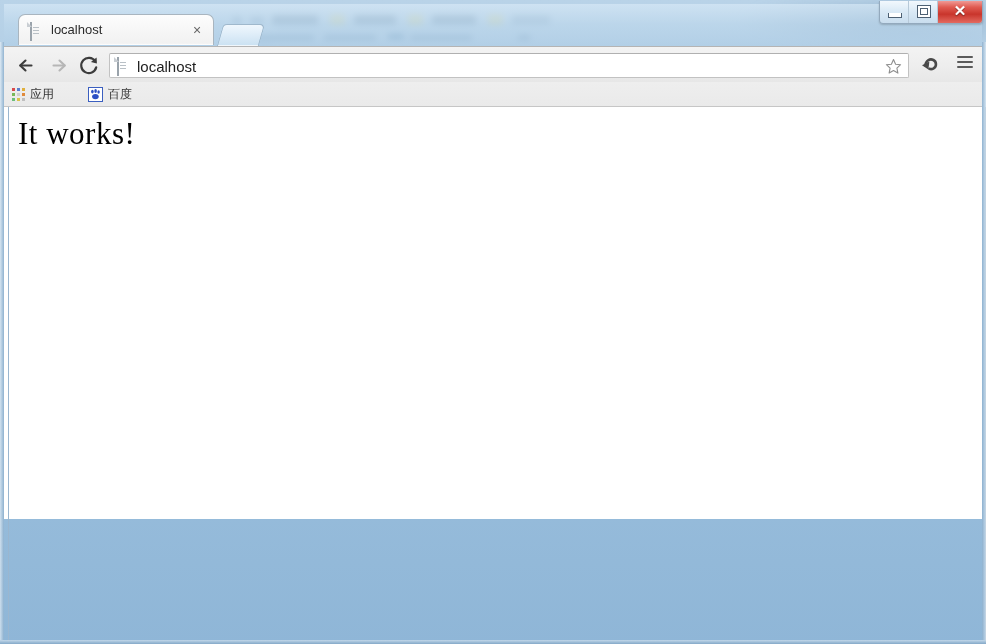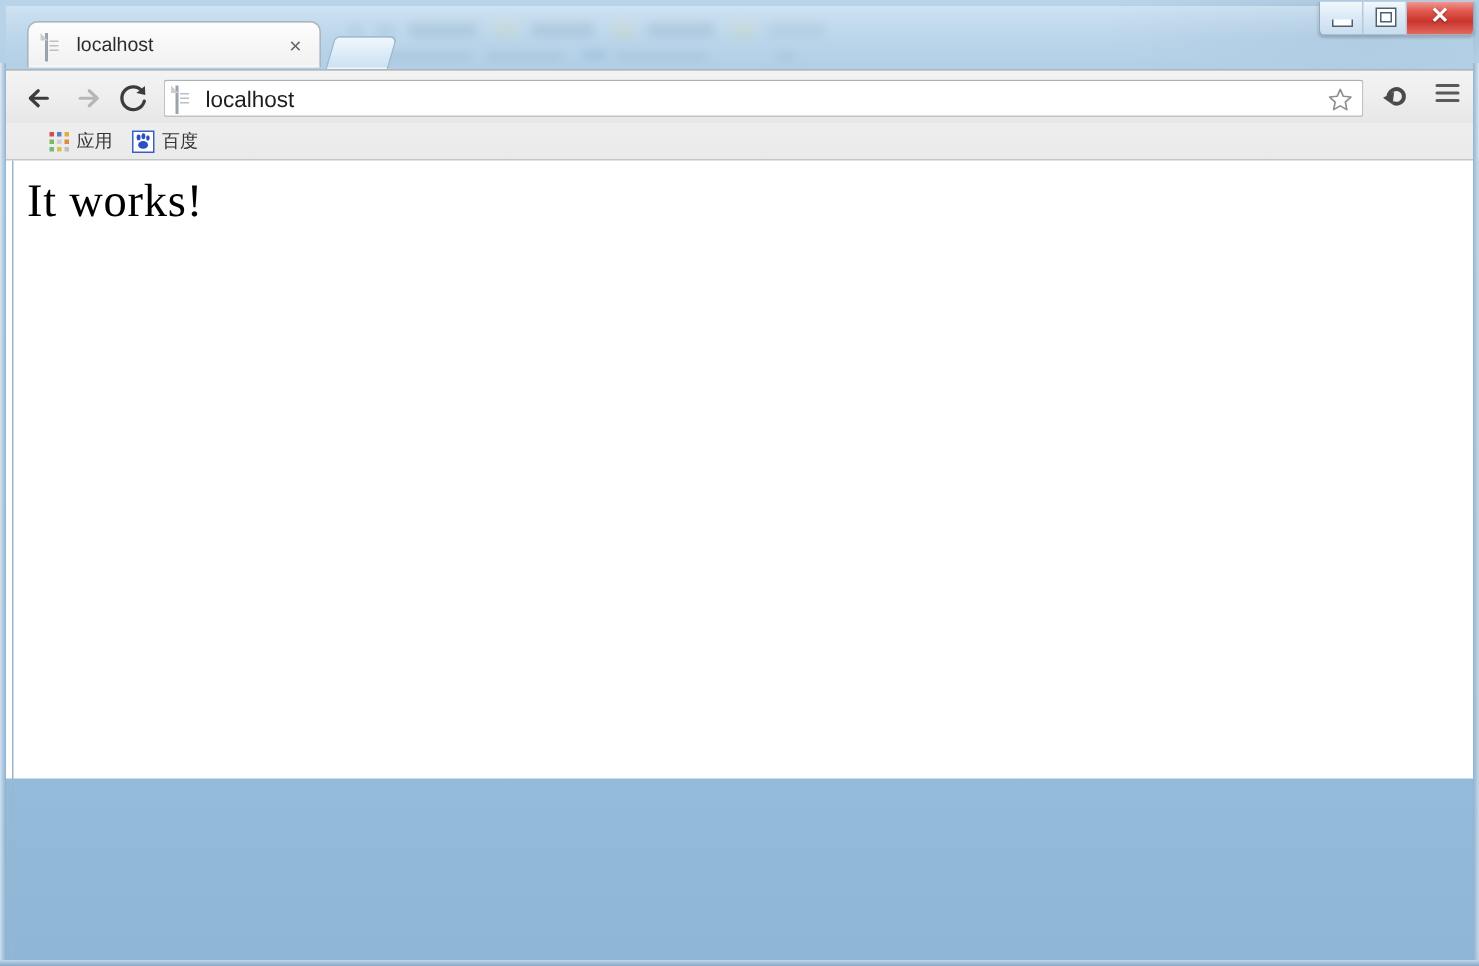--- a/index.html
+++ b/index.html
@@ -331,21 +331,21 @@
   .bm-item {
     position: absolute;
     top: 3px;
     height: 19px;
     display: flex;
     align-items: center;
     padding: 0 4px;
     border-radius: 2px;
     cursor: default;
   }
-  .bm-apps  { left: 25px; }
+  .bm-apps  { left: 4px; }
   .bm-baidu { left: 80px; }
   .bm-label {
     font-size: 12px;
     color: #333333;
     margin-left: 5px;
     font-family: "Liberation Sans", sans-serif;
     white-space: nowrap;
   }
   .apps-grid {
     width: 13px;

